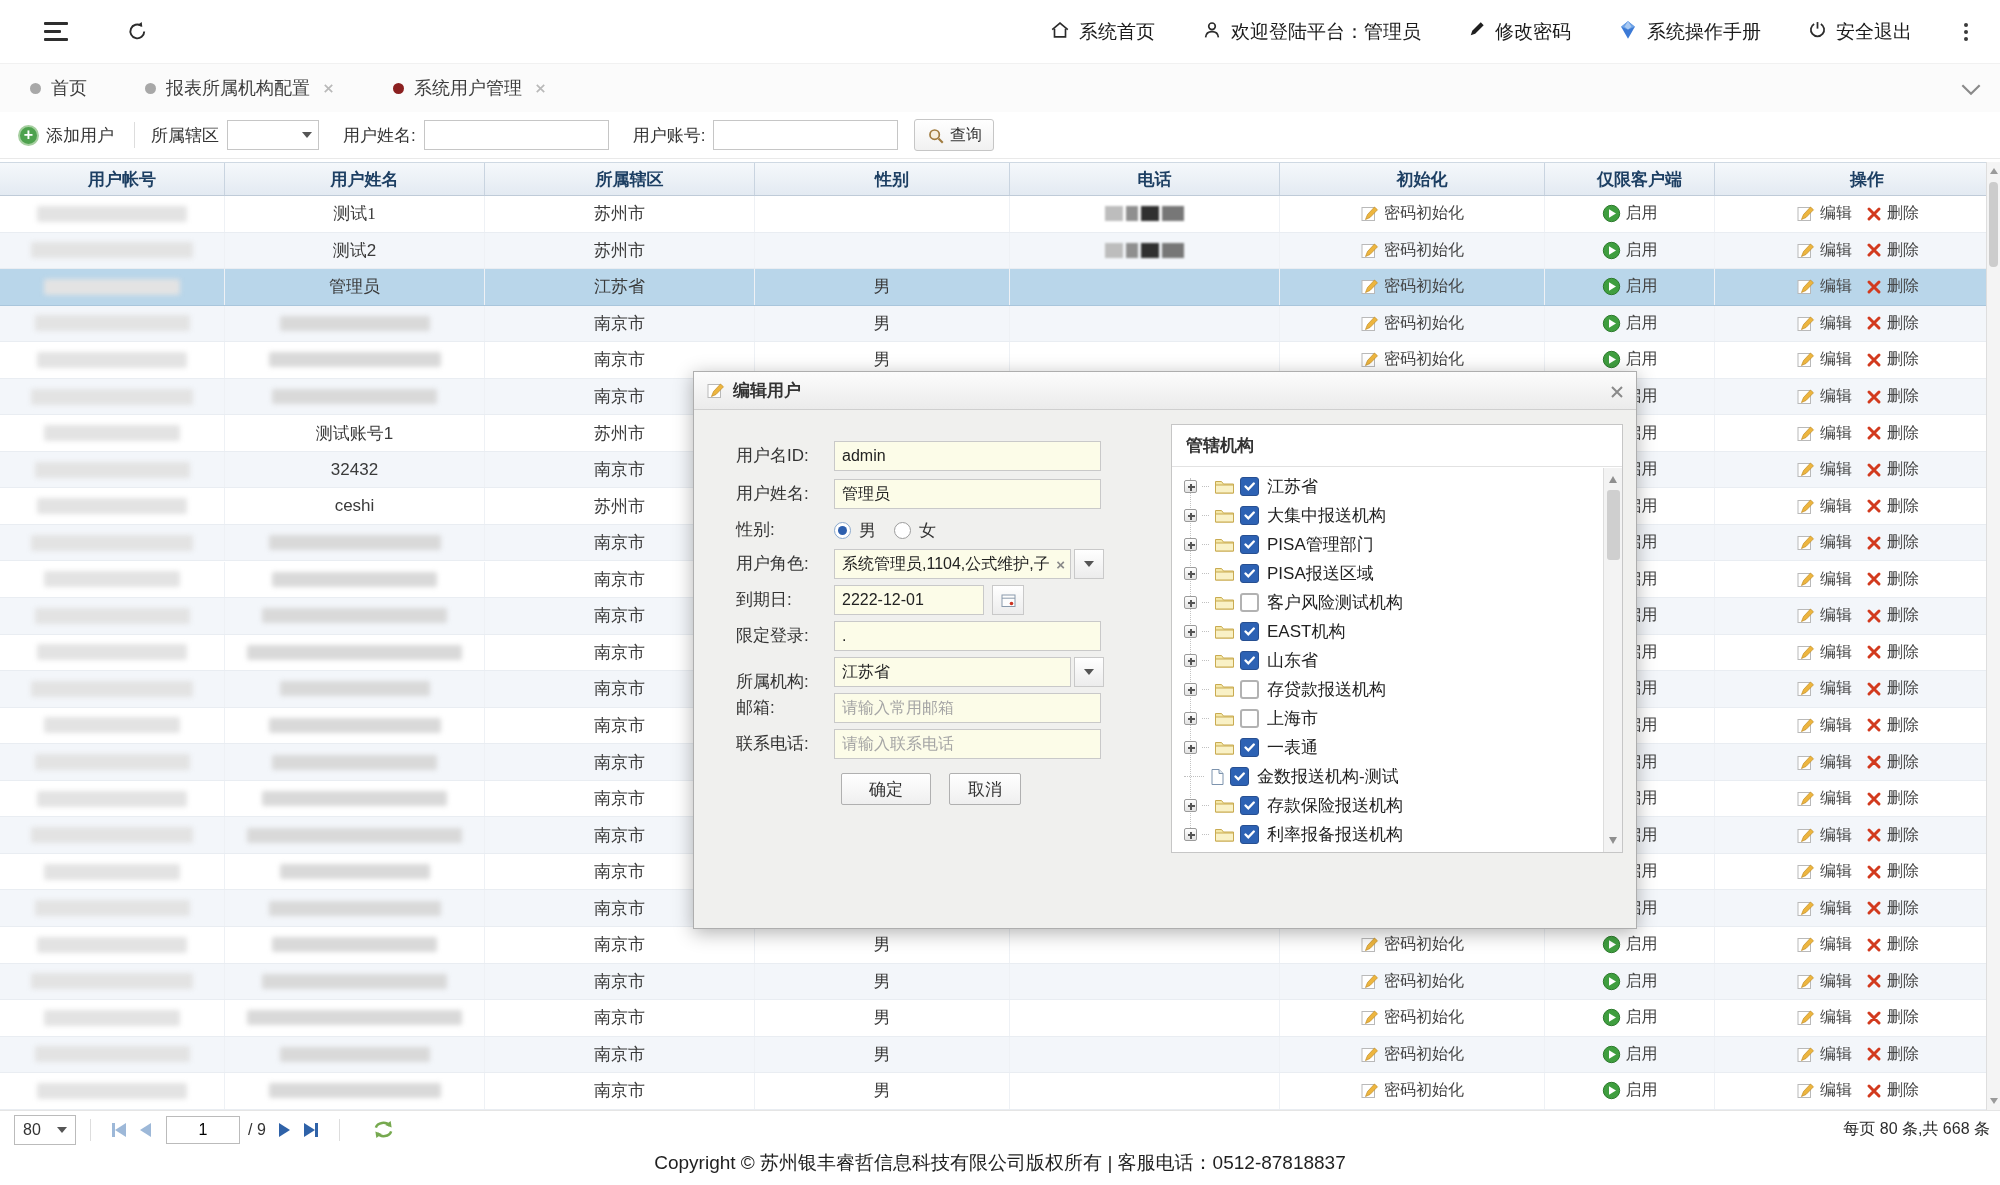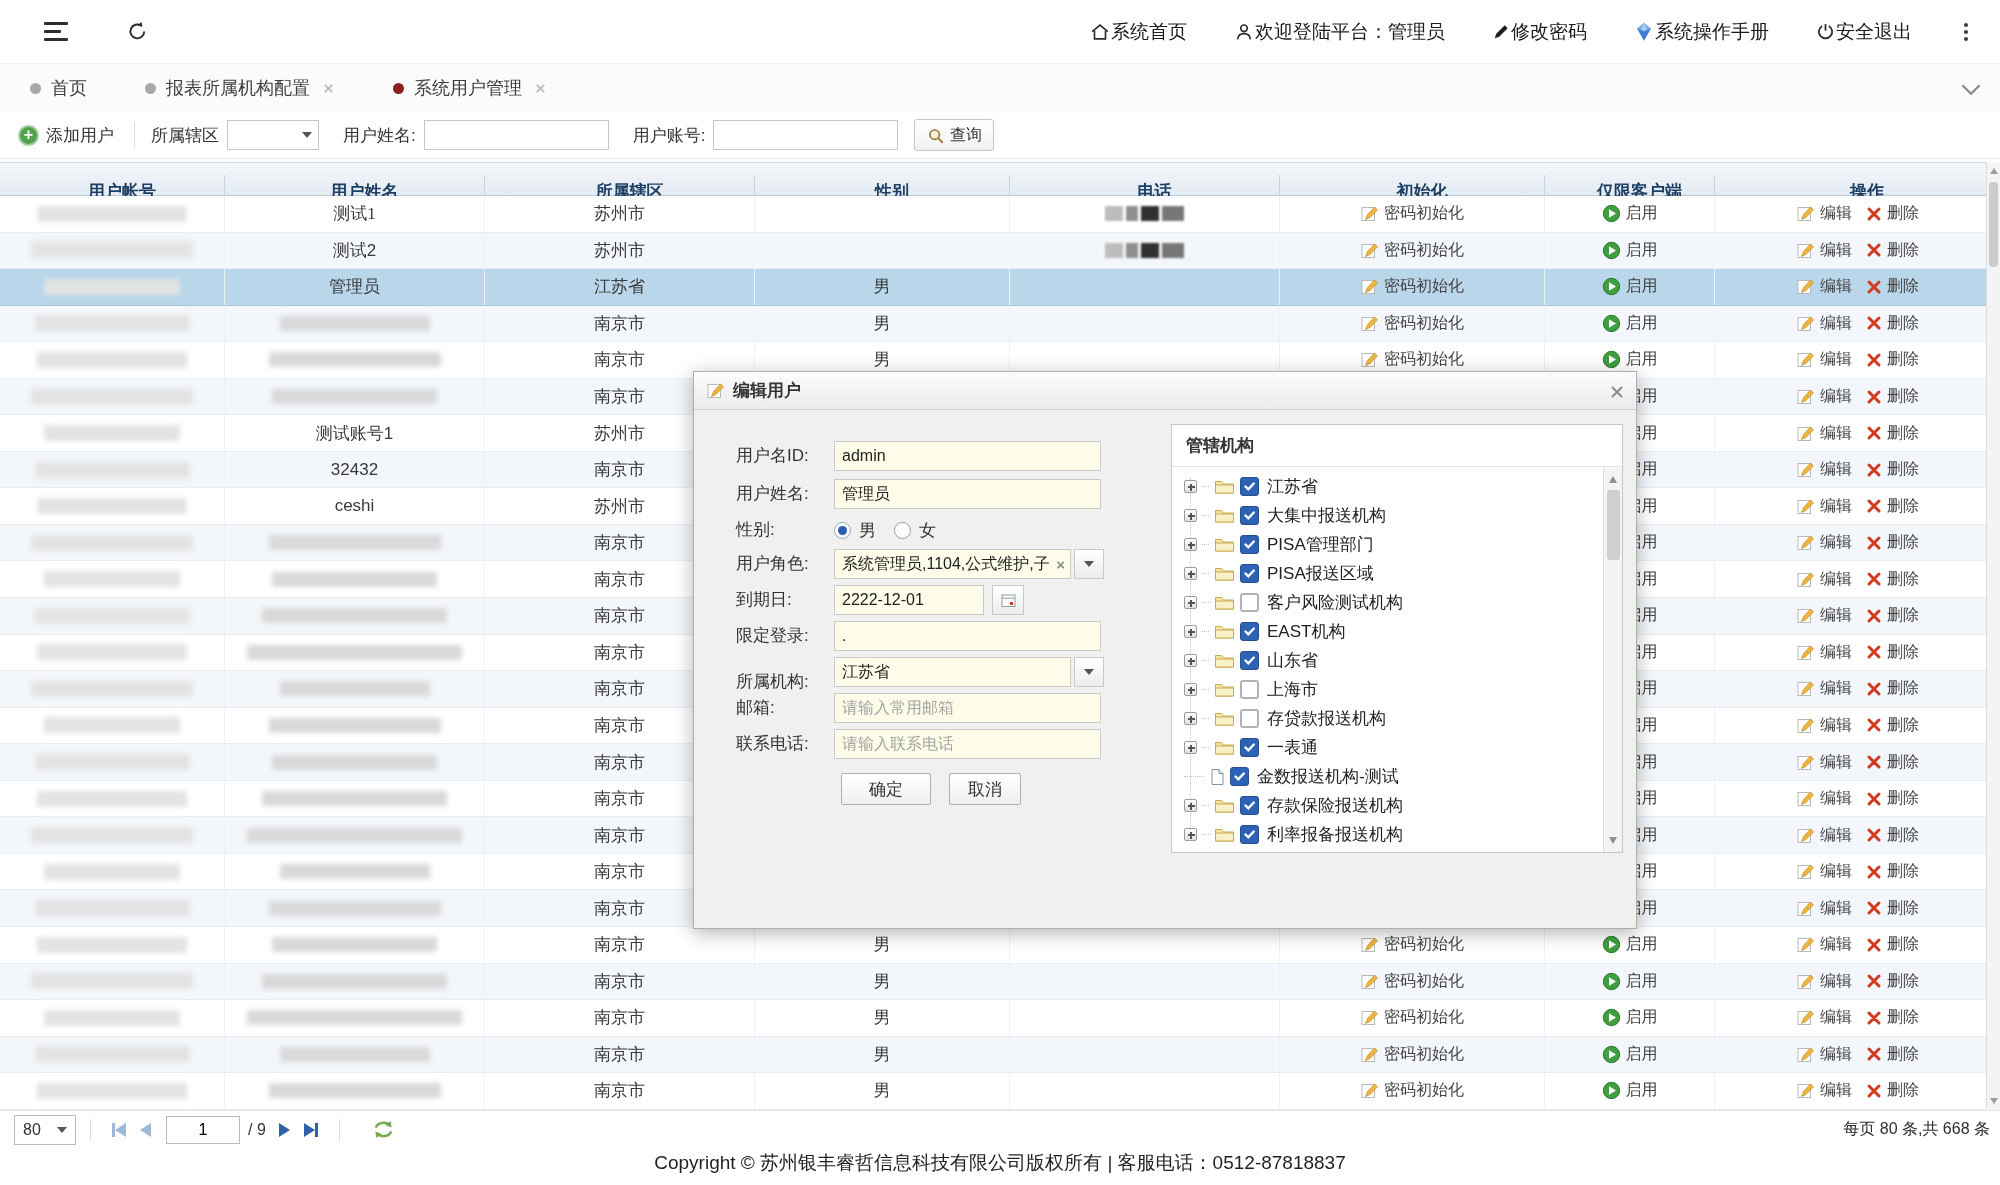--- a/index.html
+++ b/index.html
@@ -9,21 +9,21 @@
 
   
   #topbar { position:absolute; top:0; left:0; width:2000px; height:64px; background:#fff;
     display:flex; align-items:center; border-bottom:1px solid #f1f1f1; }
   .hamb { margin-left:44px; width:26px; height:19px; display:flex; flex-direction:column; justify-content:space-between; cursor:pointer; }
   .hamb i { display:block; height:3px; background:#2e2e2e; border-radius:1px; }
   .hamb i:nth-child(1){ width:24px; } .hamb i:nth-child(2){ width:17px; } .hamb i:nth-child(3){ width:24px; }
   .tb-refresh { margin-left:56px; cursor:pointer; display:flex; }
   #nav-right { margin-left:auto; margin-right:26px; display:flex; align-items:center; gap:46px;
     font-size:19px; color:#1b1b1b; }
-  .nav-item { display:flex; align-items:center; gap:0; cursor:pointer; white-space:nowrap; }
+  .nav-item { display:flex; gap:8px; cursor:pointer; white-space:nowrap; }
   .vdots { display:flex; flex-direction:column; gap:3px; padding:4px 6px; cursor:pointer; }
   .vdots i { width:4px; height:4px; border-radius:50%; background:#3a3a3a; }
 
   
   #tabbar { position:absolute; top:64px; left:0; width:2000px; height:48px; background:#fbfbfb;
     display:flex; align-items:center; padding-left:30px; gap:58px; }
   .tab { display:flex; align-items:center; gap:10px; font-size:18px; color:#3d3d3d; cursor:pointer; }
   .tab .dot { width:11px; height:11px; border-radius:50%; background:#a8a8a8; }
   .tab.active .dot { background:#8b2020; }
   .tab .tclose { display:flex; margin-left:2px; cursor:pointer; }
@@ -43,21 +43,21 @@
   .sel-arrow { width:0; height:0; border-left:5px solid transparent; border-right:5px solid transparent; border-top:6px solid #555; }
   .tb-input { width:185px; height:30px; border:1px solid #c6c6c6; background:#fff; margin-right:24px;
     font-size:16px; padding:0 6px; outline:none; }
   .search-btn { width:80px; height:32px; border:1px solid #c6c6c6; background:linear-gradient(#fff,#f1f1f1);
     border-radius:3px; display:flex; align-items:center; justify-content:center; gap:6px; font-size:16px;
     color:#333; cursor:pointer; margin-left:-8px; }
 
   
   #thead { position:absolute; top:162px; left:0; width:2000px; height:34px;
     background:linear-gradient(#f5f8fb,#e3eaf2); border-top:1px solid #cfd9e3; border-bottom:1px solid #bfcbd8; }
-  .hcell { position:absolute; top:12px; height:100%; display:flex; align-items:center; justify-content:center;
+  .hcell { position:absolute; top:0; height:100%; display:flex; align-items:center; justify-content:center;
     font-size:17px; font-weight:700; color:#1d3f63; border-right:1px solid #c9d4e0;padding-left:20px; }
   #tbody { position:absolute; top:0; left:0; }
   .trow { position:absolute; left:0; width:2000px; height:36.55px; background:#fff; border-bottom:1px solid #e9edf2; }
   .trow.alt { background:#f3f6fa; }
   .trow.selected { background:#b9d6ea; border-bottom:1px solid #a9c6dc; }
   .tcell { position:absolute; top:0; height:100%; display:flex; align-items:center; justify-content:center;
     font-size:17px; color:#3a3a3a; border-right:1px solid #eef1f5; overflow:hidden; }
   .blur-acc { height:16px; border-radius:2px; background:#e3e3e3; filter:blur(2.5px); }
   .blur-name { height:15px; border-radius:2px; background:#d9d9d9; filter:blur(2.5px); }
   .phoneblocks { display:flex; gap:3px; filter:blur(0.8px); }
@@ -1595,31 +1595,31 @@
               <span class="tlabel">山东省</span>
             </div>
             <div class="titem">
               <span class="texp"></span>
               <span class="hdash"></span>
               <svg width="21" height="17" viewBox="0 0 21 17">
                 <path d="M1.5 3.5 h6 l2 2.5 h10 v9 h-18 z" fill="#f4e7a6" stroke="#c9ab51"></path>
                 <path d="M1.5 7 h18 v8 h-18 z" fill="#f9f1c6" stroke="#c9ab51"></path>
               </svg>
               <span class="cb off"></span>
-              <span class="tlabel">上海市</span>
+              <span class="tlabel">存贷款报送机构</span>
             </div>
             <div class="titem">
               <span class="texp"></span>
               <span class="hdash"></span>
               <svg width="21" height="17" viewBox="0 0 21 17">
                 <path d="M1.5 3.5 h6 l2 2.5 h10 v9 h-18 z" fill="#f4e7a6" stroke="#c9ab51"></path>
                 <path d="M1.5 7 h18 v8 h-18 z" fill="#f9f1c6" stroke="#c9ab51"></path>
               </svg>
               <span class="cb off"></span>
-              <span class="tlabel">存贷款报送机构</span>
+              <span class="tlabel">上海市</span>
             </div>
             <div class="titem">
               <span class="texp"></span>
               <span class="hdash"></span>
               <svg width="21" height="17" viewBox="0 0 21 17">
                 <path d="M1.5 3.5 h6 l2 2.5 h10 v9 h-18 z" fill="#f4e7a6" stroke="#c9ab51"></path>
                 <path d="M1.5 7 h18 v8 h-18 z" fill="#f9f1c6" stroke="#c9ab51"></path>
               </svg>
               <span class="cb on">
                 <svg width="13" height="13" viewBox="0 0 13 13">

